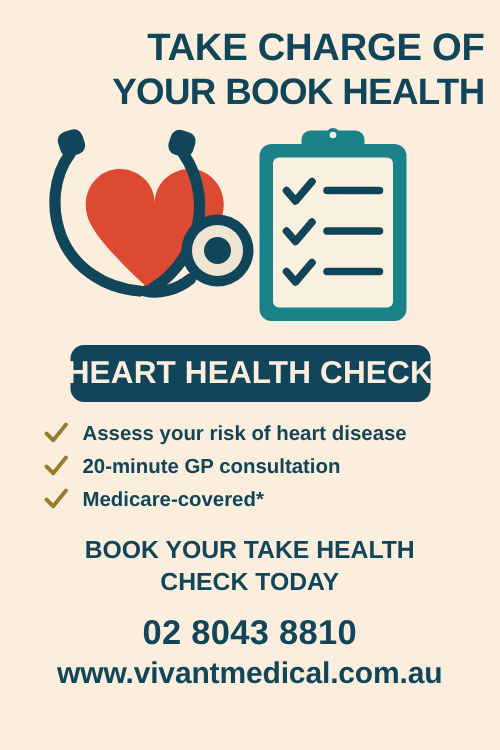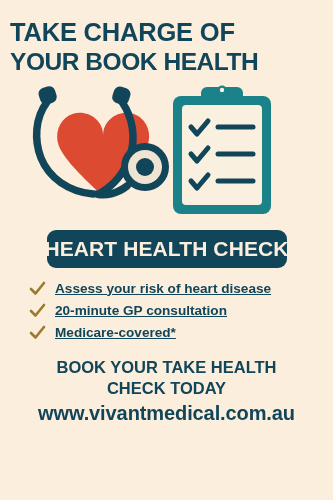--- a/index.html
+++ b/index.html
@@ -21,21 +21,21 @@
     background: #FCEEDC;
     display: flex;
     flex-direction: column;
     align-items: center;
   }
 
   
   .headline {
     margin-top: 18px;
     width: 313px;
-    text-align: left;
+    text-align: right;
     color: #10455A;
     font-weight: 700;
     font-size: 25.5px;
     line-height: 1.17;
     letter-spacing: -0.2px;
   }
   .headline .line {
     display: block;
     white-space: nowrap;
   }
@@ -94,21 +94,20 @@
     width: 17px;
     height: 15px;
     display: block;
   }
   .bullet-label {
     color: #10455A;
     font-weight: 700;
     font-size: 13.6px;
     line-height: 1.1;
     white-space: nowrap;
-    text-decoration: underline;
   }
 
   
   .cta {
     margin-top: 17px;
     width: 300px;
     text-align: center;
     color: #10455A;
     font-weight: 700;
     font-size: 16.5px;
@@ -225,15 +224,16 @@
       <span class="bullet-label">Medicare-covered*</span>
     </div>
 
   </div>
 
   <div class="cta">
     <span class="line">BOOK YOUR TAKE HEALTH</span>
     <span class="line">CHECK TODAY</span>
   </div>
 
+  <div class="phone">02 8043 8810</div>
   <div class="website">www.vivantmedical.com.au</div>
 
 </div>
 
 </body></html>

